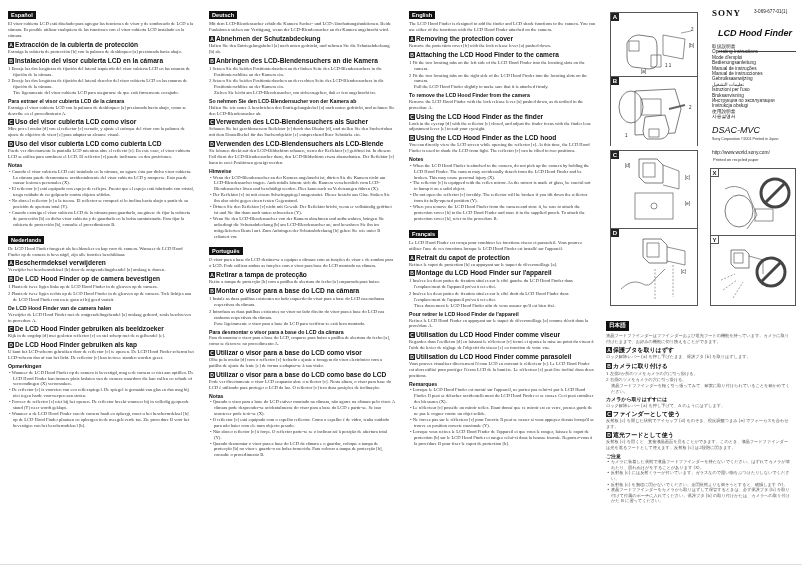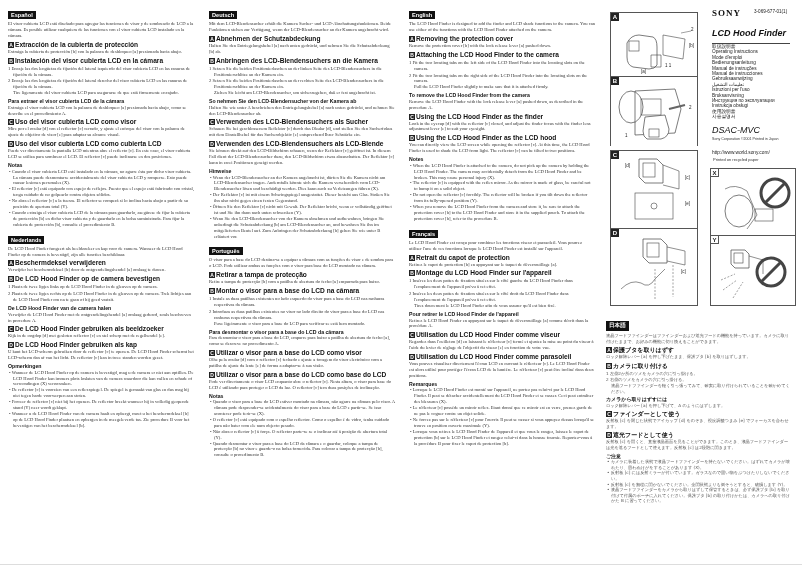--- a/index.html
+++ b/index.html
@@ -18,21 +18,21 @@
   .step { font-size: 4.6px; line-height: 5.9px; color: #333; padding-left: 5px; text-indent: -5px; margin-top: 1px; }
   .bul { font-size: 4.6px; line-height: 5.9px; color: #333; padding-left: 5px; text-indent: -4px; }
   .rule { position: absolute; left: 0; width: 802px; border-top: 1px solid #ddd; }
   
   .fig { position: absolute; border: 1px solid #555; background: #fff; }
   .fig .tag { position: absolute; top: 0; left: 0; width: 8px; height: 8px; background: #222; color: #fff; font-family: "Liberation Sans", sans-serif; font-weight: bold; font-size: 6px; line-height: 8px; text-align: center; }
   .fig .tagw { background: #fff; color: #222; border-right: 1px solid #555; border-bottom: 1px solid #555; }
   .fig svg { position: absolute; left: 0; top: 0; }
   .sony { position: absolute; left: 110px; top: 8px; font-family: "Liberation Serif", serif; font-weight: bold; font-size: 9px; letter-spacing: 1px; color: #111; }
   .pn { position: absolute; left: 152px; top: 9px; font-family: "Liberation Sans", sans-serif; font-size: 4.6px; color: #222; }
-  .title { position: absolute; left: 110px; top: 28px; font-family: "Liberation Sans", sans-serif; font-weight: bold; font-style: italic; font-size: 9px; color: #111; border-bottom: 1px solid #444; width: 78px; padding-bottom: 5px; }
+  .title { position: absolute; left: 116px; top: 28px; font-family: "Liberation Sans", sans-serif; font-weight: bold; font-style: italic; font-size: 9px; color: #111; border-bottom: 1px solid #444; width: 78px; padding-bottom: 13px; }
   .langs { position: absolute; left: 110px; top: 44px; font-family: "Liberation Sans", sans-serif; font-size: 4.7px; line-height: 5.4px; color: #222; }
   .model { position: absolute; left: 110px; top: 125px; font-family: "Liberation Sans", sans-serif; font-style: italic; font-size: 9px; color: #111; }
   .copy { position: absolute; left: 110px; top: 137px; font-family: "Liberation Sans", sans-serif; font-size: 3.6px; color: #333; }
   .url { position: absolute; left: 110px; top: 150px; font-family: "Liberation Sans", sans-serif; font-size: 4.8px; color: #222; }
   .recy { position: absolute; left: 111px; top: 157px; font-family: "Liberation Sans", sans-serif; font-size: 4px; color: #333; }
   .jp { position: absolute; left: 12px; top: 312px; width: 185px; font-family: "DejaVu Sans", sans-serif; }
   .jp .lang { margin-top: 0; }
   .jp .p, .jp .step, .jp .bul { font-size: 4.2px; line-height: 5.6px; color: #555; }
   .jp .h { font-size: 6px; }
   .jp .sub { font-size: 5px; }

